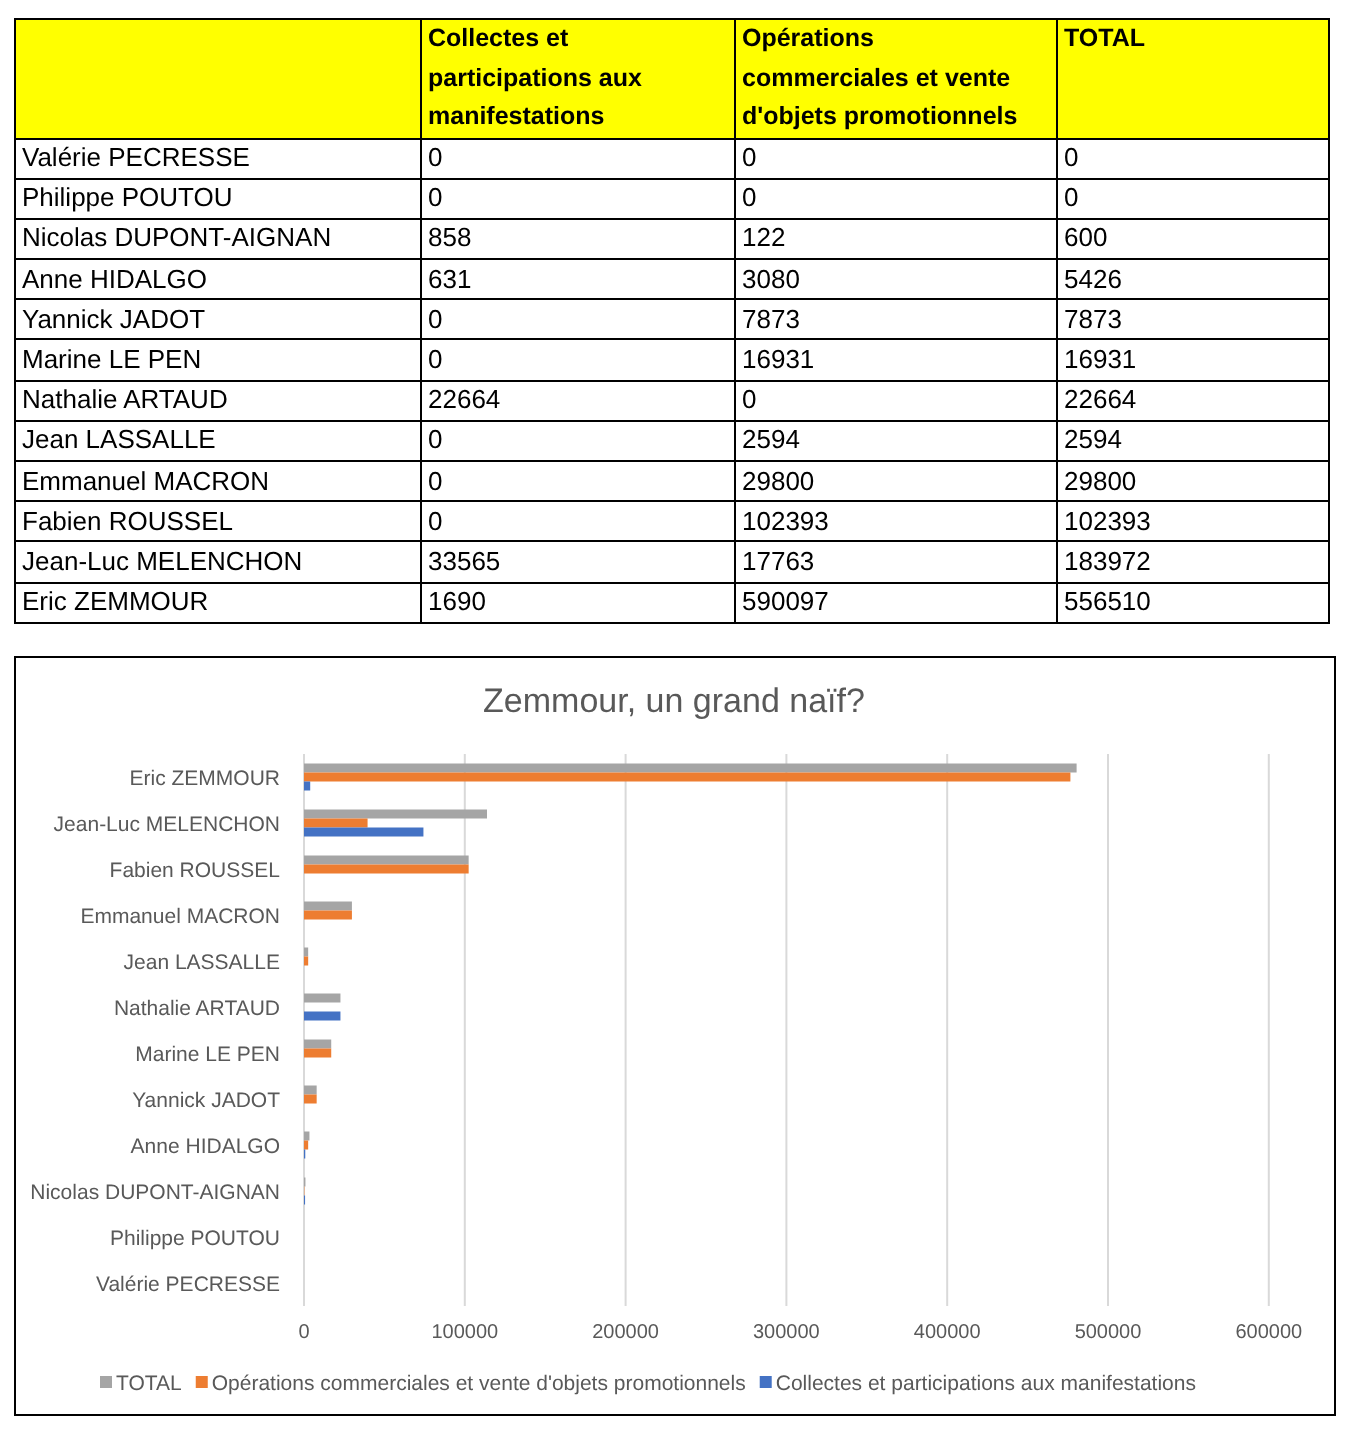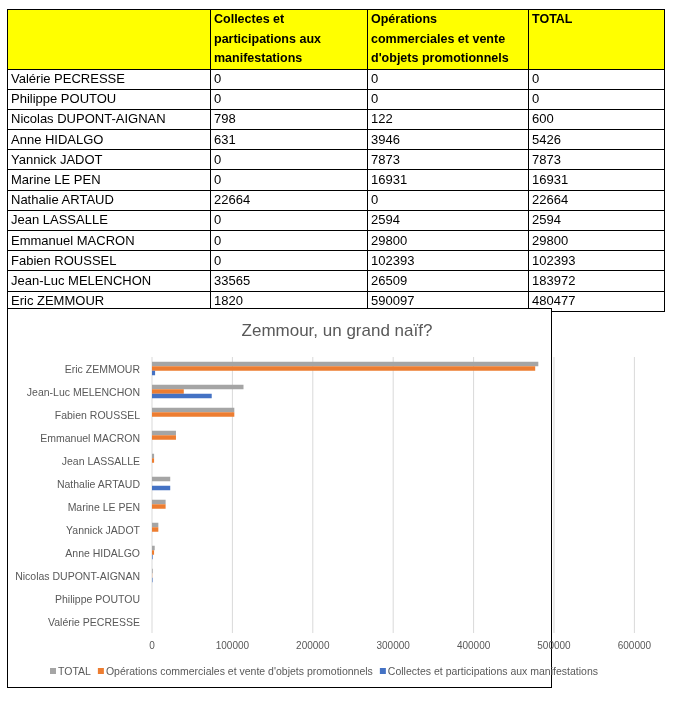--- a/index.html
+++ b/index.html
@@ -19,21 +19,21 @@
     .tbl th {
       background:#ffff00; font-weight:bold; font-size:12.5px; line-height:19.5px;
       vertical-align:top; padding:0 10px 0 3px; white-space:normal;
     }
     .tbl tr.row { height:20.2px; }
     .tbl td {
       font-size:13px; line-height:18px; padding:0 0 0 3px; vertical-align:middle;
       white-space:nowrap; overflow:hidden;
     }
     .chart-box {
-      position:absolute; left:7px; top:308px; width:545px; height:380px;
+      position:absolute; left:7px; top:328px; width:661px; height:380px;
       box-sizing:border-box; border:1px solid #000; background:#fff;
     }
     #chart-svg { position:absolute; left:-1px; top:-1px; overflow:visible; }
     .c-title { font-family:"Liberation Sans", sans-serif; font-size:17px; fill:#595959; }
     .c-tick  { font-family:"Liberation Sans", sans-serif; font-size:10px; fill:#595959; }
     .c-cat   { font-family:"Liberation Sans", sans-serif; font-size:10.5px; fill:#595959; }
     .c-leg   { font-family:"Liberation Sans", sans-serif; font-size:10.5px; fill:#595959; }
     .c-grid  { stroke:#d9d9d9; stroke-width:1; }
   </style>
 </head>
@@ -62,28 +62,28 @@
       <td>0</td>
     </tr>
     <tr class="row">
       <td>Philippe POUTOU</td>
       <td>0</td>
       <td>0</td>
       <td>0</td>
     </tr>
     <tr class="row">
       <td>Nicolas DUPONT-AIGNAN</td>
-      <td>798</td>
+      <td>858</td>
       <td>122</td>
       <td>600</td>
     </tr>
     <tr class="row">
       <td>Anne HIDALGO</td>
       <td>631</td>
-      <td>3946</td>
+      <td>3080</td>
       <td>5426</td>
     </tr>
     <tr class="row">
       <td>Yannick JADOT</td>
       <td>0</td>
       <td>7873</td>
       <td>7873</td>
     </tr>
     <tr class="row">
       <td>Marine LE PEN</td>
@@ -111,28 +111,28 @@
     </tr>
     <tr class="row">
       <td>Fabien ROUSSEL</td>
       <td>0</td>
       <td>102393</td>
       <td>102393</td>
     </tr>
     <tr class="row">
       <td>Jean-Luc MELENCHON</td>
       <td>33565</td>
-      <td>26509</td>
+      <td>17763</td>
       <td>183972</td>
     </tr>
     <tr class="row">
       <td>Eric ZEMMOUR</td>
-      <td>1820</td>
+      <td>1690</td>
       <td>590097</td>
-      <td>480477</td>
+      <td>556510</td>
     </tr>
   </tbody>
 </table>
 
 <div class="chart-box">
   <svg id="chart-svg" width="661" height="380" xmlns="http://www.w3.org/2000/svg">
       <text x="330" y="28" text-anchor="middle" class="c-title">Zemmour, un grand naïf?</text>
       <line x1="145" x2="145" y1="49" y2="325" class="c-grid"></line>
       <text x="145" y="341" text-anchor="middle" class="c-tick">0</text>
       <line x1="225.39999999999998" x2="225.39999999999998" y1="49" y2="325" class="c-grid"></line>

